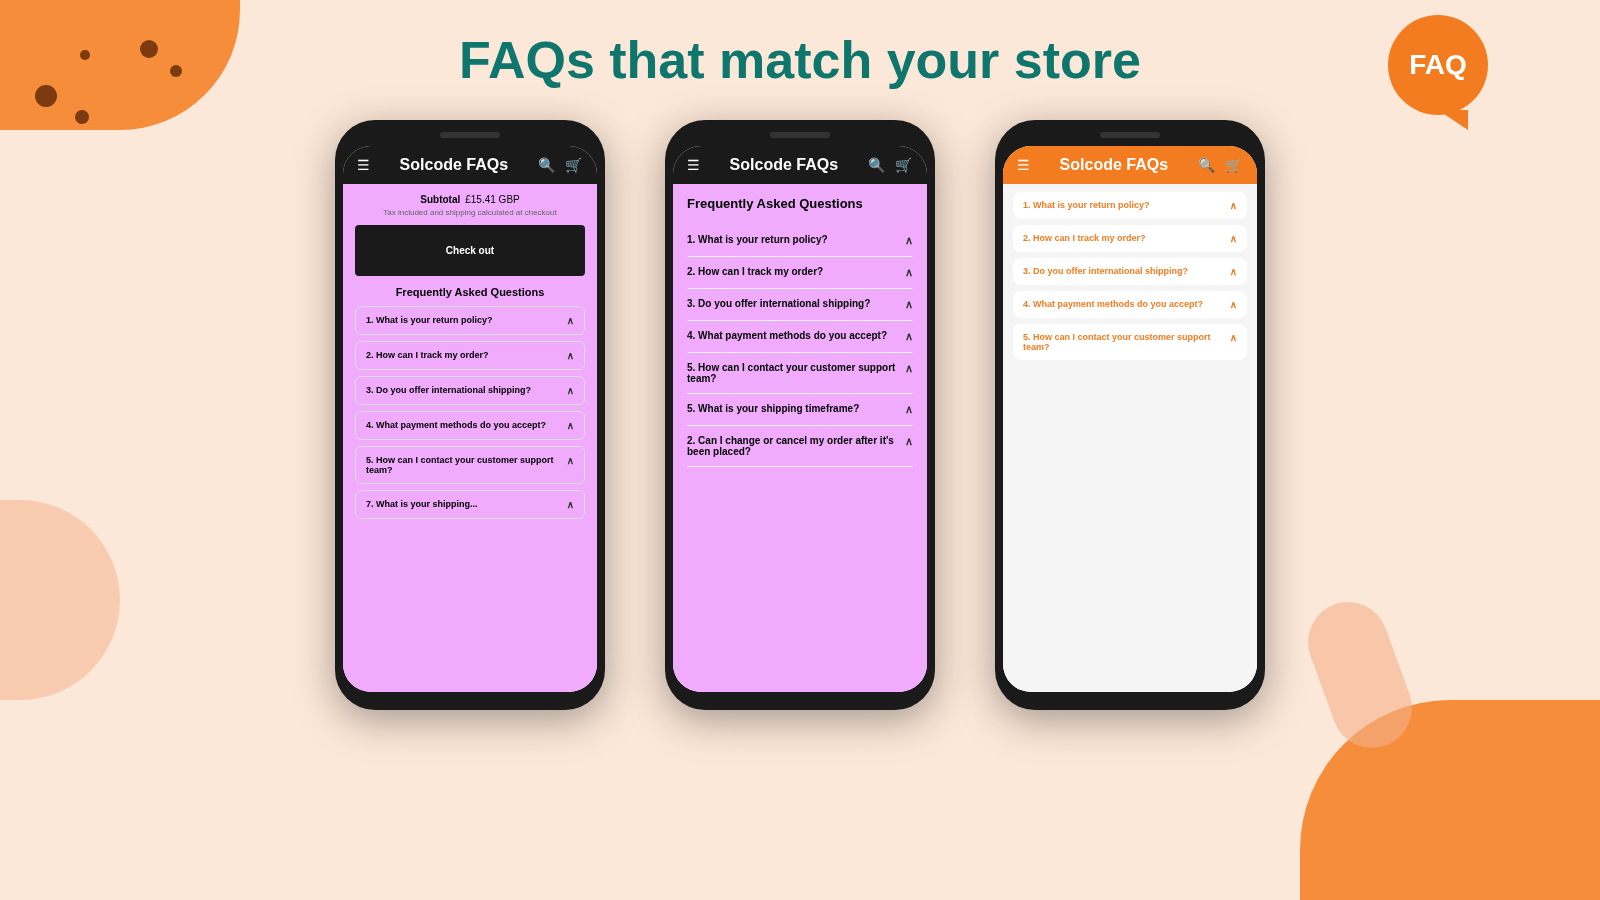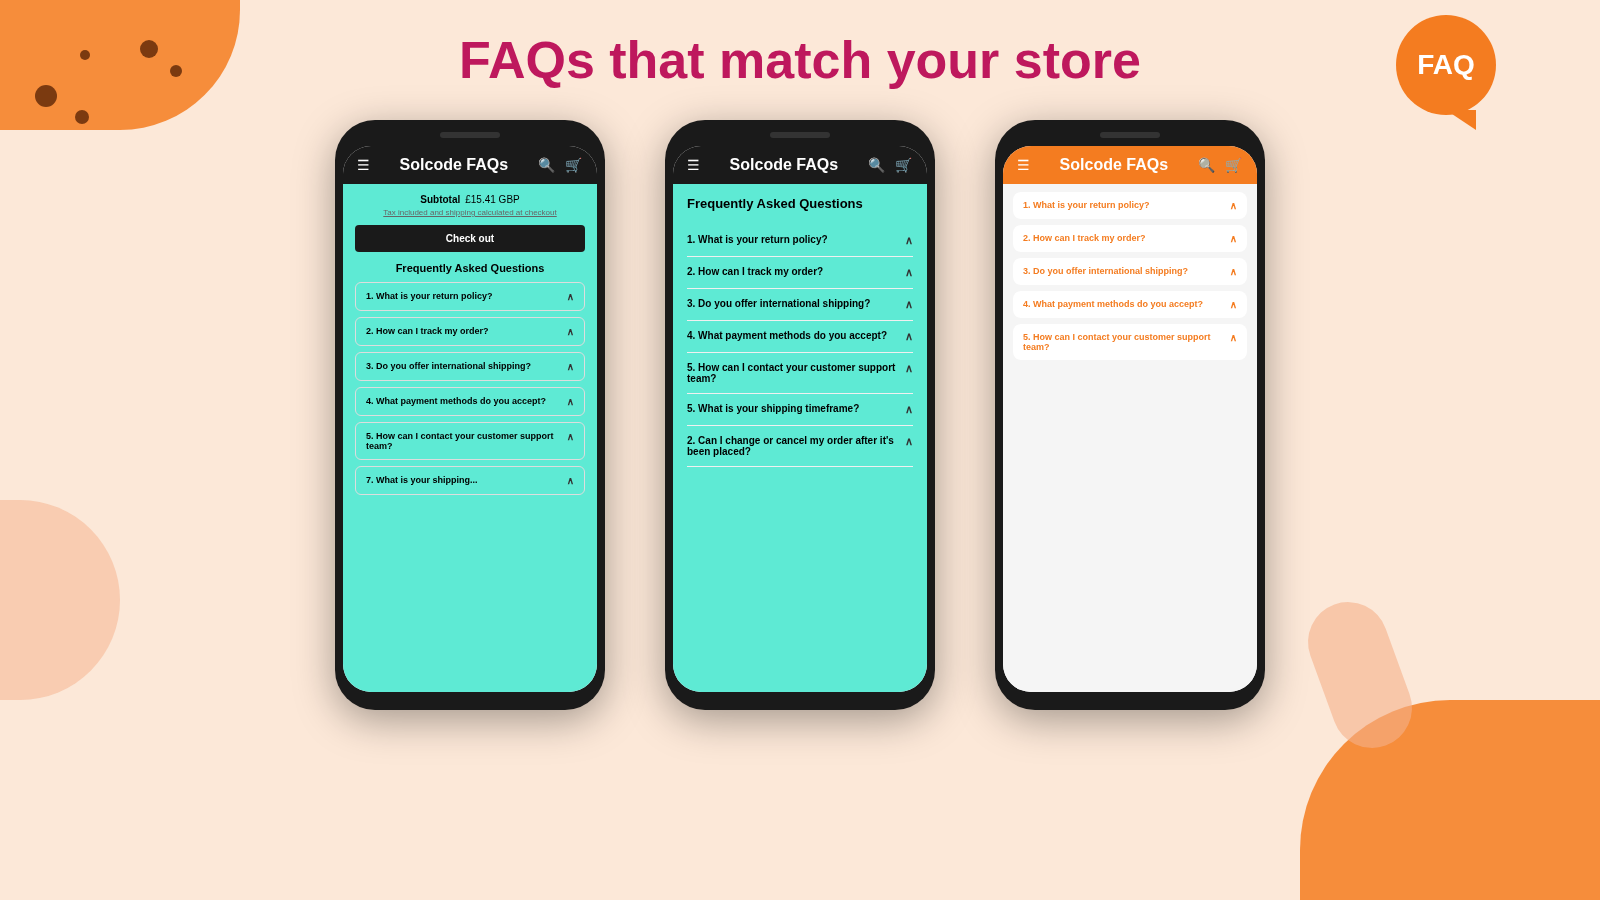--- a/index.html
+++ b/index.html
@@ -59,28 +59,28 @@
     
     .page-header {
       position: relative;
       text-align: center;
       padding: 30px 0 20px;
       z-index: 10;
     }
     .page-title {
       font-size: 52px;
       font-weight: 900;
-      color: #be185d;
+      color: #0f766e;
       display: inline-block;
     }
 
     
     .faq-bubble {
       position: absolute;
-      right: 104px;
+      right: 112px;
       top: 15px;
       width: 100px;
       height: 100px;
       background: #f47c20;
       border-radius: 50%;
       display: flex;
       align-items: center;
       justify-content: center;
       z-index: 10;
     }
@@ -164,48 +164,47 @@
       color: white;
       font-size: 14px;
     }
     .hamburger-icon {
       color: white;
       font-size: 14px;
     }
 
     
     .phone-content {
-      background: #5eead4;
+      background: #f0abfc;
       flex: 1;
       overflow: hidden;
       padding: 10px 12px;
       font-size: 10px;
     }
 
     
     .subtotal-row {
       display: flex;
       justify-content: center;
       gap: 5px;
       font-size: 10px;
       margin-bottom: 3px;
     }
     .subtotal-label { font-weight: bold; }
     .subtotal-note {
       font-size: 8px;
       color: #666;
       text-align: center;
       margin-bottom: 8px;
-      text-decoration: underline;
     }
     .checkout-btn {
       background: #1a1a1a;
       color: white;
       width: 100%;
-      padding: 8px;
+      padding: 20px;
       border: none;
       border-radius: 4px;
       font-size: 10px;
       font-weight: bold;
       text-align: center;
       margin-bottom: 10px;
       cursor: pointer;
     }
     .faq-section-title {
       font-size: 11px;

